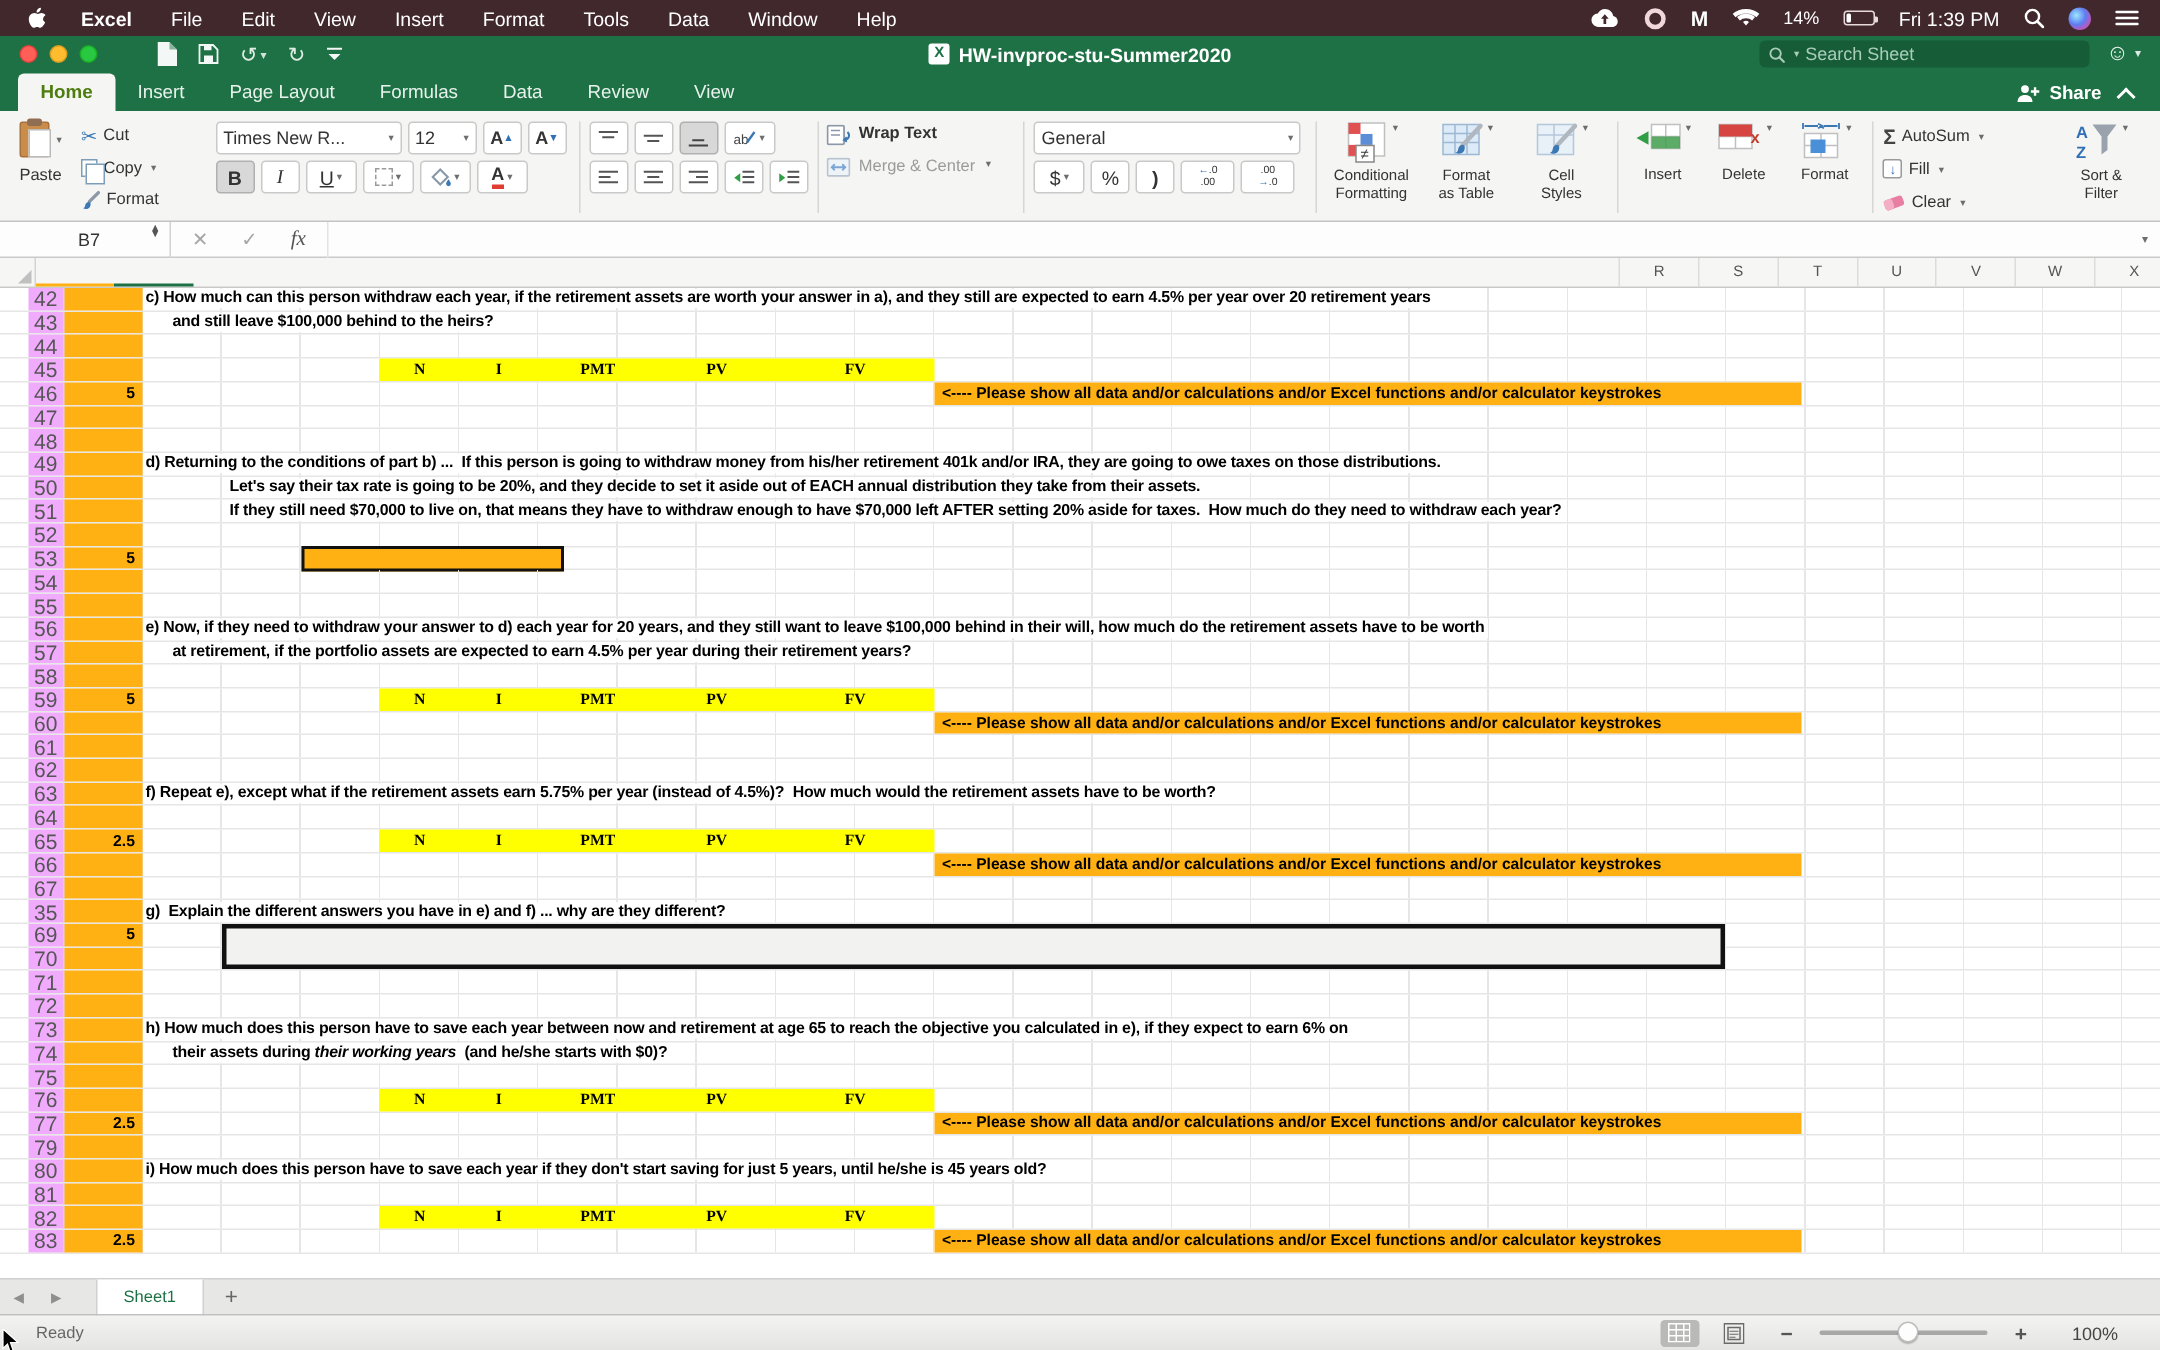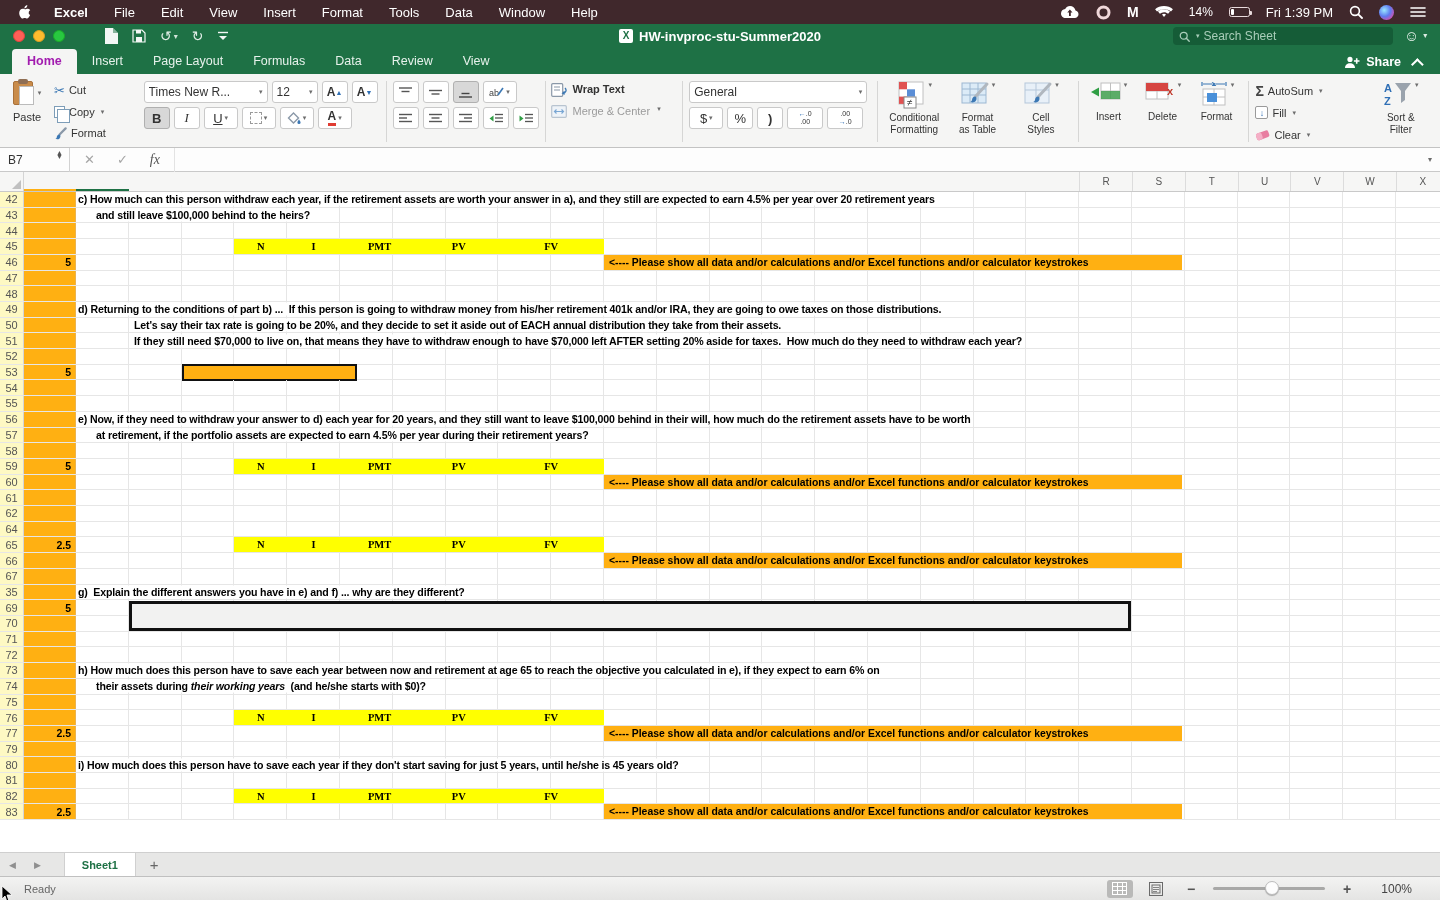--- a/index.html
+++ b/index.html
@@ -37,21 +37,21 @@
     color:#fff; font-size:13px; font-weight:600; gap:6px; pointer-events:none; }
   .xlicon { width:14px; height:14px; background:#fff; border-radius:2px; position:relative; display:inline-block; }
   .xlicon:before{ content:"X"; position:absolute; left:0; top:0; width:14px; height:14px; color:#1e7145; font-size:10px; font-weight:700; text-align:center; line-height:14px;}
   .searchbox { position:absolute; left:1173px; top:3px; width:220px; height:18px; background:#155c37; border-radius:4px;
     display:flex; align-items:center; padding:0 6px; gap:4px; color:#a9cdb9; font-size:12px; }
   .smiley { position:absolute; left:1404px; top:3px; color:#eaf4ee; font-size:15px; line-height:18px; display:flex; align-items:center; gap:2px;}
 
   
   .tabrow { position:absolute; left:0; top:48px; width:1440px; height:26px; background:#1e7145; display:flex; align-items:flex-end; }
   .rtab { color:#e7f2ec; font-size:12.5px; padding:5px 15px 6px; cursor:default; }
-  .rtab.active { background:#f5f5f4; color:#a21caf; font-weight:700; border-radius:4px 4px 0 0; margin-left:12px; }
+  .rtab.active { background:#f5f5f4; color:#4d7c0f; font-weight:700; border-radius:4px 4px 0 0; margin-left:12px; }
   .tabrow-right { margin-left:auto; display:flex; align-items:center; gap:14px; padding:0 16px 5px 0; color:#fff; font-size:12.5px; font-weight:600;}
   .chev-up { width:9px; height:9px; border-left:2px solid #fff; border-top:2px solid #fff; transform:rotate(45deg) translateY(3px); }
 
   
   .ribbon { position:absolute; left:0; top:74px; width:1440px; height:74px; background:#f5f5f4; border-bottom:1px solid #c3c3c3;
     display:flex; align-items:stretch; padding:5px 4px 3px 6px; gap:5px; font-size:11px; color:#333; }
   .rsep { width:1px; background:#d6d6d5; margin:2px 1px; }
   .rgroup { display:flex; flex-direction:column; justify-content:flex-start; }
   .btn { background:#fff; border:1px solid #c9c9c9; border-radius:3px; display:inline-flex; align-items:center; justify-content:center; }
   .btn.pressed { background:#d8d8d8; border-color:#b0b0b0; }
@@ -107,41 +107,41 @@
 
   .g-edit { width:108px; padding-top:2px; gap:3px;}
   .erow { display:flex; align-items:center; gap:4px; height:19px; font-size:11px; }
   .sigma { font-size:14px; font-weight:600; color:#444; }
   .fill-ic { width:13px; height:13px; border:1px solid #9a9a9a; border-radius:2px; color:#2f6fb5; font-size:9px; display:flex; align-items:center; justify-content:center; background:#fff;}
   .g-sort { width:72px; align-items:center; padding-top:2px; gap:3px;}
 
   
   .fbar { position:absolute; left:0; top:148px; width:1440px; height:24px; background:#fdfdfd; border-bottom:1px solid #c9c9c9;
     display:flex; align-items:center; font-size:12px; color:#333; }
-  .namebox { width:70px; height:24px; display:flex; align-items:center; padding-left:8px; position:relative; border-right:1px solid #d2d2d2;}
+  .namebox { width:70px; height:24px; display:flex; align-items:center; padding-left:8px; position:relative; border-right:1px solid #d2d2d2;margin-left:44px;}
   .stepper { position:absolute; right:6px; top:3px; display:flex; flex-direction:column; line-height:0.6; color:#555; font-size:7px; }
   .fxops { display:flex; align-items:center; gap:22px; padding:0 14px; color:#a5a5a5; font-size:13px; }
   .fx { font-family:"Liberation Serif", serif; font-style:italic; color:#555; font-size:14px; }
   .finput { flex:1; height:24px; border:none; outline:none; background:transparent; border-left:1px solid #e3e3e3; padding-left:6px; font-size:12px;}
   .fbar .endcaret { padding-right:8px; color:#6d6d6d; font-size:8px; }
 
   
   .grid { position:absolute; left:0; top:172px; width:1440px; height:680px; background:#fff; }
   .colheader { position:absolute; left:0; top:0; width:1440px; height:20px; background:#f6f6f5; border-bottom:1px solid #c9c9c9; }
   .selectall { position:absolute; left:0; top:0; width:24px; height:19px; border-right:1px solid #d4d4d4; }
   .selectall .tri { position:absolute; right:2px; bottom:2px; width:0; height:0; border-left:9px solid transparent; border-bottom:9px solid #c0c0c0; }
   .colcell { position:absolute; top:0; height:19px; width:52.8px; border-left:1px solid #dcdcdc; color:#555; font-size:10px;
     display:flex; align-items:center; justify-content:center; }
   .hl-a { position:absolute; left:24px; bottom:0; width:52px; height:2.5px; background:#ffb012; }
   .hl-b { position:absolute; left:76px; bottom:0; width:52.8px; height:2.5px; background:#1e7145; }
 
   .rows { position:absolute; left:0; top:20px; width:1440px; height:660px; overflow:hidden; }
   .row { display:flex; height:15.714px; border-bottom:1px solid #e6e6e6; }
-  .rn { width:24px; background:#fef9c3; border-right:1px solid #d4d4d4; color:#555; font-size:11px;
-    display:flex; align-items:center; justify-content:center; }
+  .rn { width:24px; background:#f0abfc; border-right:1px solid #d4d4d4; color:#555; font-size:14px;
+    display:flex; align-items:center; justify-content:center;margin-left:19px; }
   .ca { width:52px; background:#ffb012; border-right:1px solid #eab34e; display:flex; align-items:center; justify-content:flex-end;
     padding-right:4px; font-weight:700; font-size:10.5px; color:#000; }
   .rb { flex:1; position:relative;
     background-image:repeating-linear-gradient(to right, transparent 0, transparent 51.8px, #e6e6e6 51.8px, #e6e6e6 52.8px); }
   .ct { position:absolute; top:50%; transform:translateY(-50%); white-space:pre; font-weight:700; font-size:10.6px; color:#000;
     background:#fff; letter-spacing:-0.15px; line-height:13px; padding-right:2px;}
   .ind0 { left:2px; } .ind1 { left:20px; } .ind2 { left:58px; }
   .ital { font-style:italic; }
   .tvm { position:absolute; left:158.4px; top:0; bottom:0; width:369.6px; background:#ffff00; display:flex; }
   .tvmc { display:flex; align-items:center; justify-content:center; font-weight:700; font-size:10.5px;
@@ -150,21 +150,21 @@
   .noteband { position:absolute; left:528px; top:0; bottom:0; width:578px; background:#ffb012; display:flex; align-items:center;
     padding-left:5px; font-weight:700; font-size:10.4px; color:#000; white-space:nowrap; overflow:hidden; }
   .obox { position:absolute; left:105.6px; top:-1px; width:175px; height:17px; background:#ffb012; border:2.5px solid #111; }
   .bigbox { position:absolute; left:52.8px; top:0.5px; width:1002px; height:30px; background:#f2f2f1; border:3px solid #111; z-index:5; }
 
   
   .sheettabs { position:absolute; left:0; top:852px; width:1440px; height:24px; background:#e7e7e6; border-top:1px solid #cfcfcf;
     display:flex; align-items:center; }
   .tabnav { color:#8f8f8f; font-size:9px; padding:0 9px; }
   .sheet-tab { width:72px; height:24px; background:#fff; border-left:1px solid #d0d0d0; border-right:1px solid #d0d0d0;
-    color:#1e7145; font-weight:700; font-size:11px; display:flex; align-items:center; justify-content:center; margin-left:14px; }
+    color:#1e7145; font-weight:400; font-size:11px; display:flex; align-items:center; justify-content:center; margin-left:14px; }
   .addsheet { color:#666; font-size:15px; padding:0 14px; }
 
   
   .statusbar { position:absolute; left:0; top:876px; width:1440px; height:24px; background:linear-gradient(#f3f3f2,#e4e4e3);
     border-top:1px solid #c0c0c0; display:flex; align-items:center; font-size:11px; color:#666; }
   .ready { padding-left:24px; }
   .sb-right { margin-left:auto; display:flex; align-items:center; gap:10px; padding-right:28px; }
   .viewbtn { width:26px; height:18px; border-radius:3px; display:flex; align-items:center; justify-content:center; }
   .viewbtn.sel { background:#b9b9b8; }
   .zminus,.zplus { color:#555; font-size:14px; font-weight:600; padding:0 8px;}
@@ -796,20 +796,27 @@
         <div class="rn">61</div>
         <div class="ca"></div>
         <div class="rb"></div>
       </div>
       <div class="row">
         <div class="rn">62</div>
         <div class="ca"></div>
         <div class="rb"></div>
       </div>
       <div class="row">
+        <div class="rn">63</div>
+        <div class="ca"></div>
+        <div class="rb">
+          <span class="ct ind0">f) Repeat e), except what if the retirement assets earn 5.75% per year (instead of 4.5%)?  How much would the retirement assets have to be worth?</span>
+        </div>
+      </div>
+      <div class="row">
         <div class="rn">64</div>
         <div class="ca"></div>
         <div class="rb"></div>
       </div>
       <div class="row">
         <div class="rn">65</div>
         <div class="ca">2.5</div>
         <div class="rb">
           <div class="tvm">
             <span class="tvmc w0">N</span>

